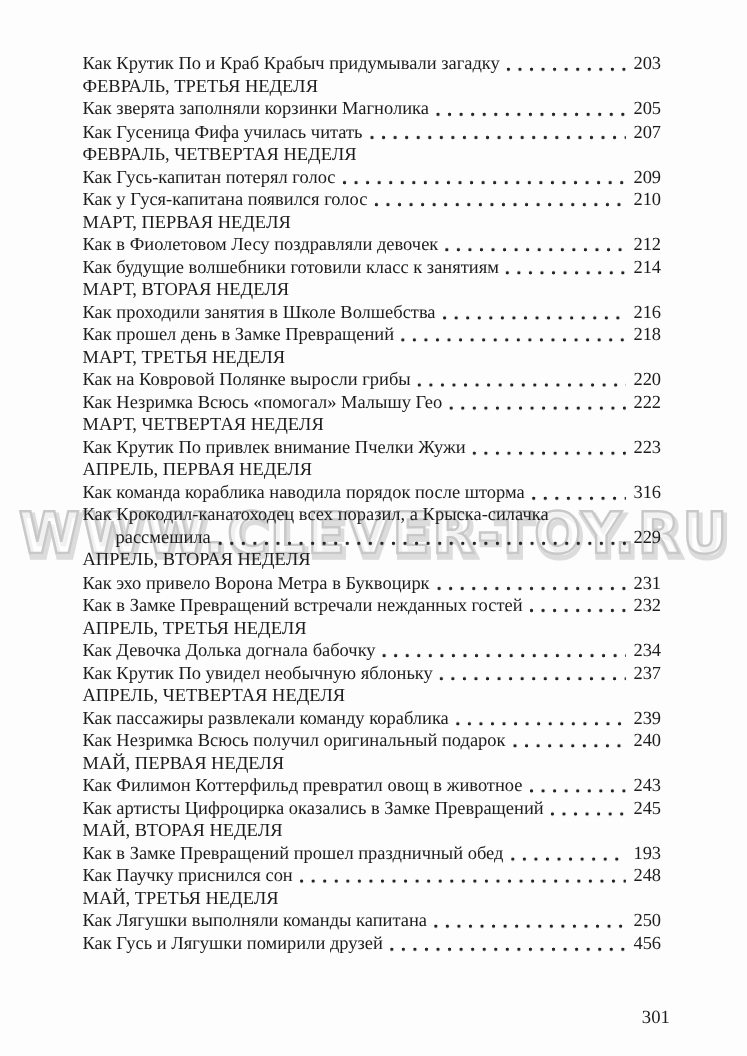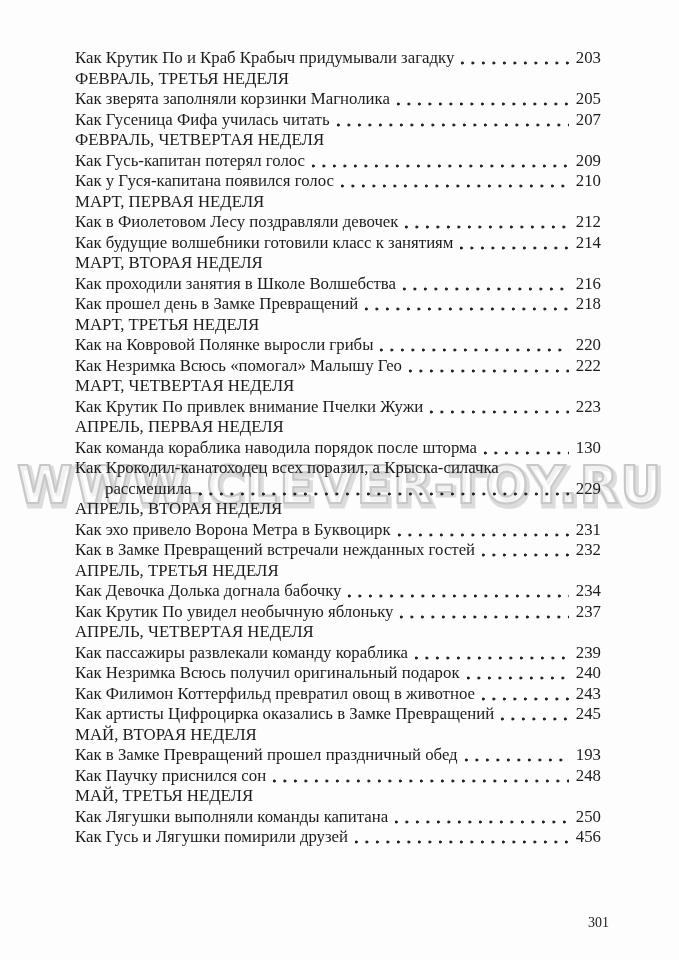--- a/index.html
+++ b/index.html
@@ -57,21 +57,21 @@
     top: 446px;
     z-index: 0;
     opacity: 0.9;
   }
   .footer-pageno {
     position: absolute;
     left: 75px;
     top: 915px;
     width: 534px;
     text-align: right;
-    font-size: 14px;
+    font-size: 17px;
     z-index: 1;
   }
 </style>
 </head>
 <body>
 
 <div class="page">
 
   <svg class="watermark" width="676" height="82" viewBox="0 0 676 82" xmlns="http://www.w3.org/2000/svg">
     <text x="340" y="60" text-anchor="middle" textLength="646" lengthAdjust="spacingAndGlyphs" font-family="DejaVu Sans, sans-serif" font-weight="bold" font-size="52" letter-spacing="2" fill="none" stroke="#d9d9d9" stroke-width="5">WWW.CLEVER-TOY.RU</text>
@@ -156,21 +156,21 @@
         <span class="title">Как Крутик По привлек внимание Пчелки Жужи</span>
         <span class="dots"></span>
         <span class="pageno">223</span>
       </div>
       <div class="line">
         <span class="title">АПРЕЛЬ, ПЕРВАЯ НЕДЕЛЯ</span>
       </div>
       <div class="line">
         <span class="title">Как команда кораблика наводила порядок после шторма</span>
         <span class="dots"></span>
-        <span class="pageno">130</span>
+        <span class="pageno">316</span>
       </div>
       <div class="line">
         <span class="title">Как Крокодил-канатоходец всех поразил, а Крыска-силачка</span>
       </div>
       <div class="line cont">
         <span class="title">рассмешила</span>
         <span class="dots"></span>
         <span class="pageno">229</span>
       </div>
       <div class="line">
@@ -206,20 +206,23 @@
         <span class="title">Как пассажиры развлекали команду кораблика</span>
         <span class="dots"></span>
         <span class="pageno">239</span>
       </div>
       <div class="line">
         <span class="title">Как Незримка Всюсь получил оригинальный подарок</span>
         <span class="dots"></span>
         <span class="pageno">240</span>
       </div>
       <div class="line">
+        <span class="title">МАЙ, ПЕРВАЯ НЕДЕЛЯ</span>
+      </div>
+      <div class="line">
         <span class="title">Как Филимон Коттерфильд превратил овощ в животное</span>
         <span class="dots"></span>
         <span class="pageno">243</span>
       </div>
       <div class="line">
         <span class="title">Как артисты Цифроцирка оказались в Замке Превращений</span>
         <span class="dots"></span>
         <span class="pageno">245</span>
       </div>
       <div class="line">

